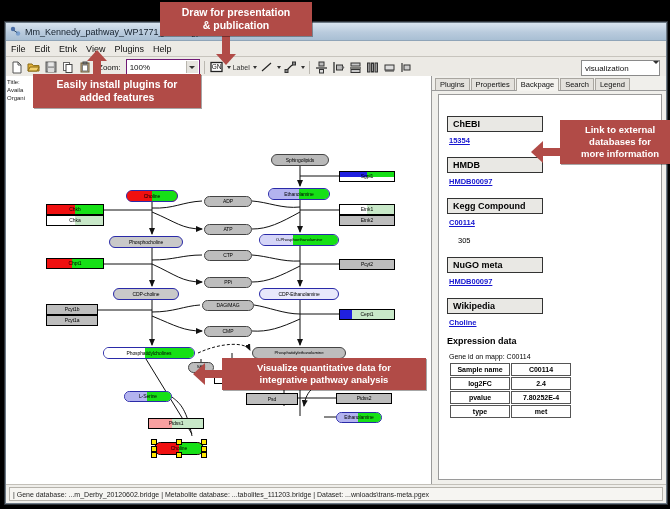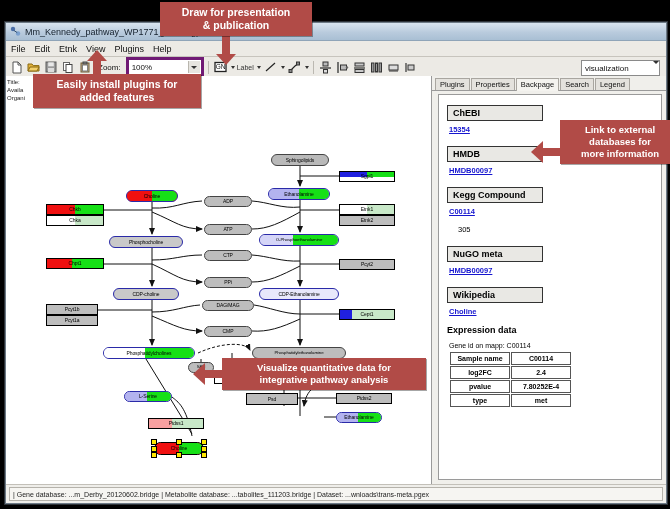--- a/index.html
+++ b/index.html
@@ -15,21 +15,21 @@
   .titlebar .tbicon svg{display:block}
   .title-text{font-size:9px;color:#14202c;white-space:nowrap;overflow:hidden;}
 
   .menubar{height:15px;background:#eceae5;border-bottom:1px solid #c7c4bd;display:flex;align-items:center;padding-left:5px;gap:9px;}
   .menubar span{font-size:9px;color:#111;}
 
   .toolbar{height:20px;background:#eceae5;border-bottom:1px solid #b9b6ae;display:flex;align-items:center;padding:0 3px;gap:2px;position:relative;}
   .tbtn{width:15px;height:15px;display:flex;align-items:center;justify-content:center;}
   .tsep{width:1px;height:13px;background:#bbb8b1;margin:0 2px;}
   .zoom-lab{font-size:8px;color:#111;margin:0 3px 0 4px;}
-  .zoom-combo{width:68px;height:14px;background:#fff;border:3px solid #701a75;display:flex;align-items:center;
+  .zoom-combo{width:68px;height:14px;background:#fff;border:1px solid #701a75;display:flex;align-items:center;
               justify-content:space-between;font-size:8px;color:#111;padding:0 1px 0 3px;}
   .zoom-combo .arrow{width:11px;height:12px;background:#e6e4df;border-left:1px solid #b9b6ae;display:flex;align-items:center;justify-content:center;}
   .caret{width:0;height:0;border-left:3px solid transparent;border-right:3px solid transparent;border-top:3px solid #333;}
   .mini-caret{width:0;height:0;border-left:2.5px solid transparent;border-right:2.5px solid transparent;border-top:3px solid #333;margin-left:1px;}
   .tlabel{font-size:7px;color:#333;}
 
   
   .vis-combo{position:absolute;right:6px;top:3px;width:74px;height:14px;background:#fff;border:1px solid #8a8a8a;
              display:flex;align-items:center;justify-content:space-between;font-size:8px;color:#111;padding-left:3px;}
 
@@ -37,21 +37,21 @@
   .body{position:absolute;left:0;top:53px;right:0;bottom:19px;display:flex;background:#f0efeb;}
   .leftpane{position:relative;width:425px;background:#fff;border-right:1px solid #9a9a9a;overflow:hidden;}
   .infobar{position:absolute;left:0;top:0;width:52px;height:425px;font-size:6px;color:#222;padding:2px 1px;line-height:8px;}
   .canvas{position:absolute;left:0;top:0;right:0;bottom:0;}
 
   .rightpane{position:relative;flex:1;background:#f0efeb;overflow:hidden;}
   .tabrow{display:flex;align-items:flex-end;height:14px;padding-left:3px;gap:1px;background:#f0efeb;border-bottom:1px solid #9a9a9a;}
   .tab{font-size:7.5px;color:#111;background:#e4e2dd;border:1px solid #a9a6a0;border-bottom:none;padding:1px 4px 1px;line-height:9px;}
   .tab.active{background:#f4f3ef;padding-bottom:2px;position:relative;top:1px;}
   .backpage{position:absolute;left:6px;top:18px;right:4px;bottom:4px;background:#fff;border:1px solid #9a9a9a;overflow:hidden;}
-  .bp-inner{padding:7px 8px 4px 8px;}
+  .bp-inner{padding:18px 8px 4px 8px;}
   .bp-head{display:inline-block;min-width:84px;border:1px solid #333;background:#e9e8e4;font-size:9px;font-weight:bold;color:#000;padding:2px 5px;margin-bottom:4px;}
   .bp-link{font-size:7.5px;color:#1515cf;text-decoration:underline;font-weight:bold;margin:0 0 9px 2px;}
   .bp-plain{font-size:7.5px;color:#000;margin:0 0 9px 11px;}
   .bp-exp{font-size:9px;font-weight:bold;color:#000;margin:3px 0 7px 0;}
   .bp-geneid{font-size:7px;color:#000;margin:0 0 2px 2px;}
   table.exp{border-collapse:separate;border-spacing:1px;margin-left:2px;}
   table.exp td{border:1px solid #555;background:#fff;font-size:7px;color:#000;text-align:center;padding:2px 3px;}
   table.exp td.k{width:52px;font-weight:bold;}
   table.exp td.v{width:52px;font-weight:bold;}
 

